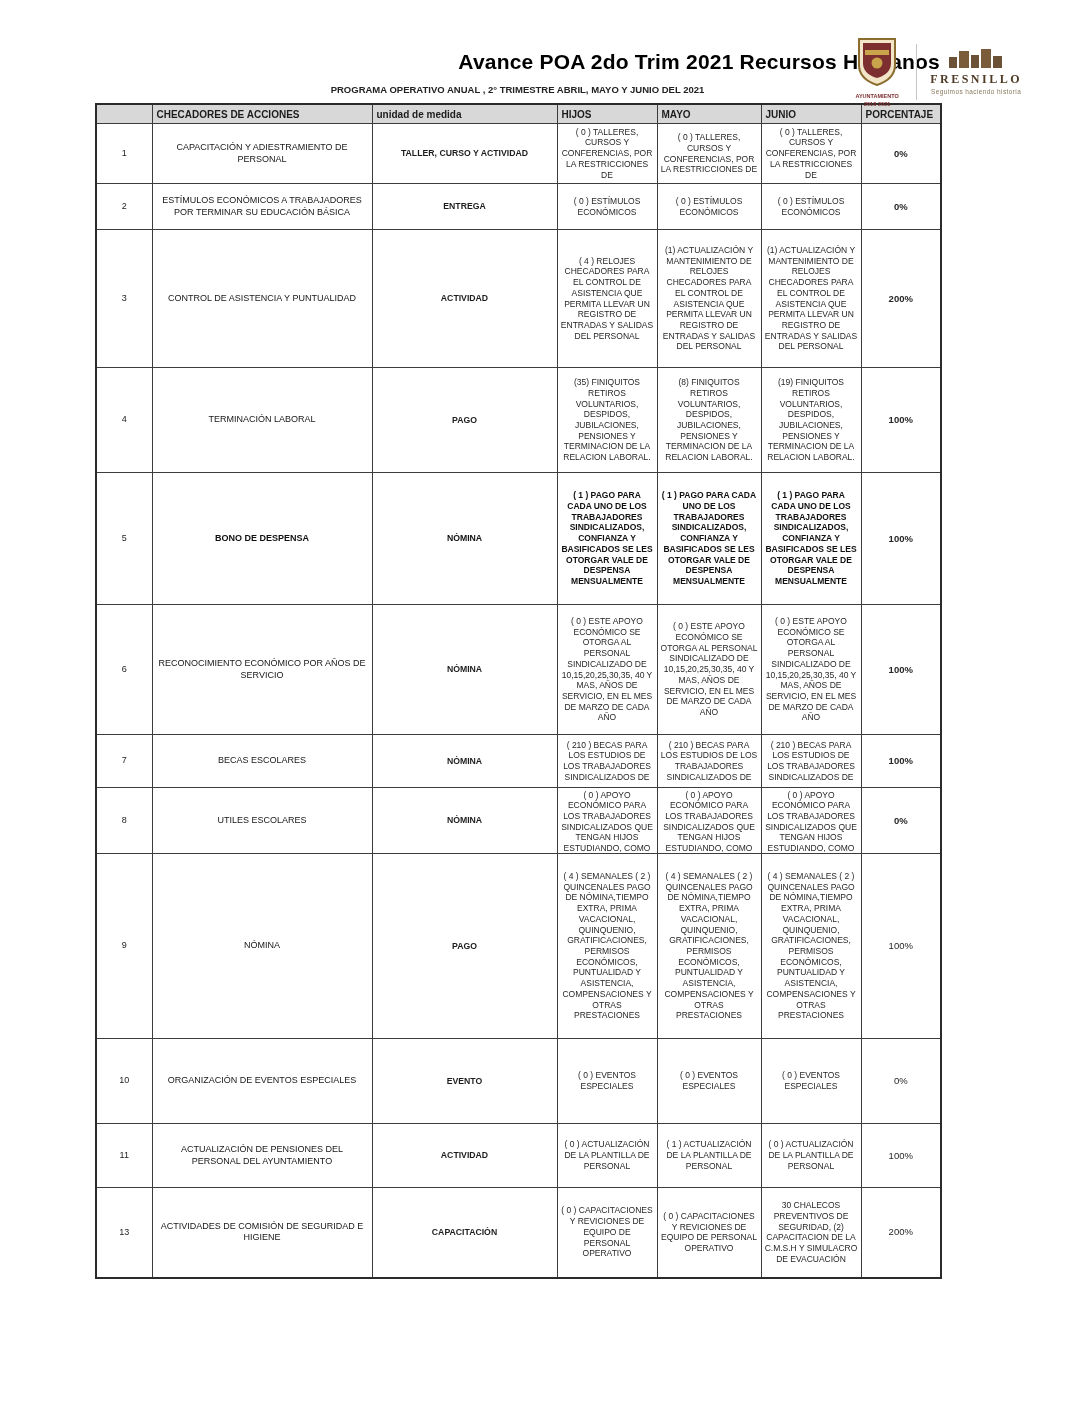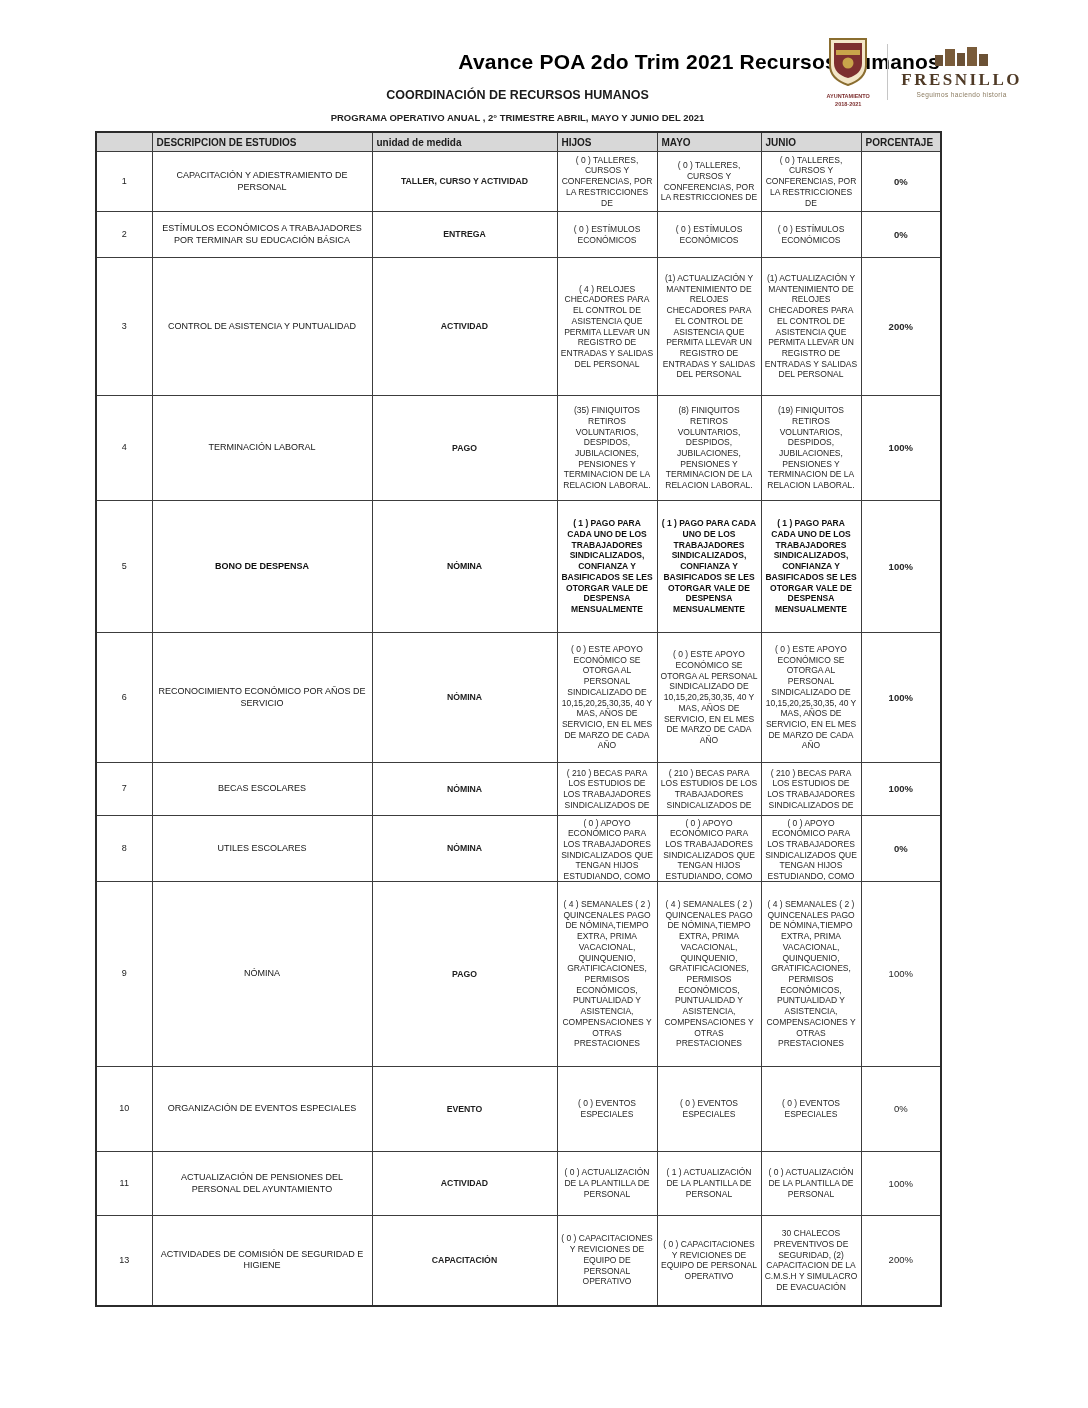--- a/index.html
+++ b/index.html
@@ -24,21 +24,21 @@
   .doc-program{
     text-align:center;font-weight:bold;font-size:9.5px;color:#222;margin-top:10px;
   }
   
   .logos{position:absolute;top:36px;right:66px;display:flex;align-items:center;gap:13px;}
   .crest{display:flex;flex-direction:column;align-items:center;width:52px;}
   .crest-caption{font-size:5.5px;color:#7d2f2f;font-weight:bold;line-height:1.2;text-align:center;margin-top:1px;}
   .logo-divider{width:1px;height:56px;background:#c6c6c6;}
   .wordmark{display:flex;flex-direction:column;align-items:center;}
   .wordmark-text{
-    font-family:"Liberation Serif", serif;font-size:17px;font-weight:bold;
+    font-family:"Liberation Serif", serif;font-size:12px;font-weight:bold;
     color:#4f3a26;letter-spacing:2.5px;line-height:1.05;margin-top:1px;
   }
   .wordmark-tagline{font-size:6.5px;color:#8a7a5f;letter-spacing:.4px;margin-top:2px;}
   
   table.poa{
     border-collapse:collapse;table-layout:fixed;width:845px;margin-top:8px;
     border:2px solid #2b2b2b;
   }
   table.poa th,table.poa td{border:1px solid #3c3c3c;}
   table.poa th{
@@ -92,37 +92,36 @@
           <rect x="46" y="8" width="9" height="12" fill="#6b5135"></rect>
         </svg>
       </span>
       <div class="wordmark-text">FRESNILLO</div>
       <div class="wordmark-tagline">Seguimos haciendo historia</div>
     </div>
   </div>
 
   <div class="content">
     <div class="doc-title">Avance POA 2do Trim 2021 Recursos Humanos</div>
-    <div class="doc-subtitle">COORDINACIÓN DE RECURSOS HUMANOS</div>
     <div class="doc-program">PROGRAMA OPERATIVO ANUAL , 2° TRIMESTRE ABRIL,  MAYO Y JUNIO DEL 2021</div>
 
     <table class="poa">
       <colgroup>
         <col style="width:56px">
           <col style="width:220px">
           <col style="width:185px">
         <col style="width:100px">
           <col style="width:104px">
           <col style="width:100px">
         <col style="width:80px">
       </colgroup>
       <thead>
         <tr>
           <th></th>
-          <th>DESCRIPCION DE ESTUDIOS</th>
+          <th>CHECADORES DE ACCIONES</th>
           <th class="th-unit">unidad de medida</th>
           <th>HIJOS</th>
           <th>MAYO</th>
           <th>JUNIO</th>
           <th>PORCENTAJE</th>
         </tr>
       </thead>
       <tbody>
           <tr class="r1">
             <td class="c-num">

